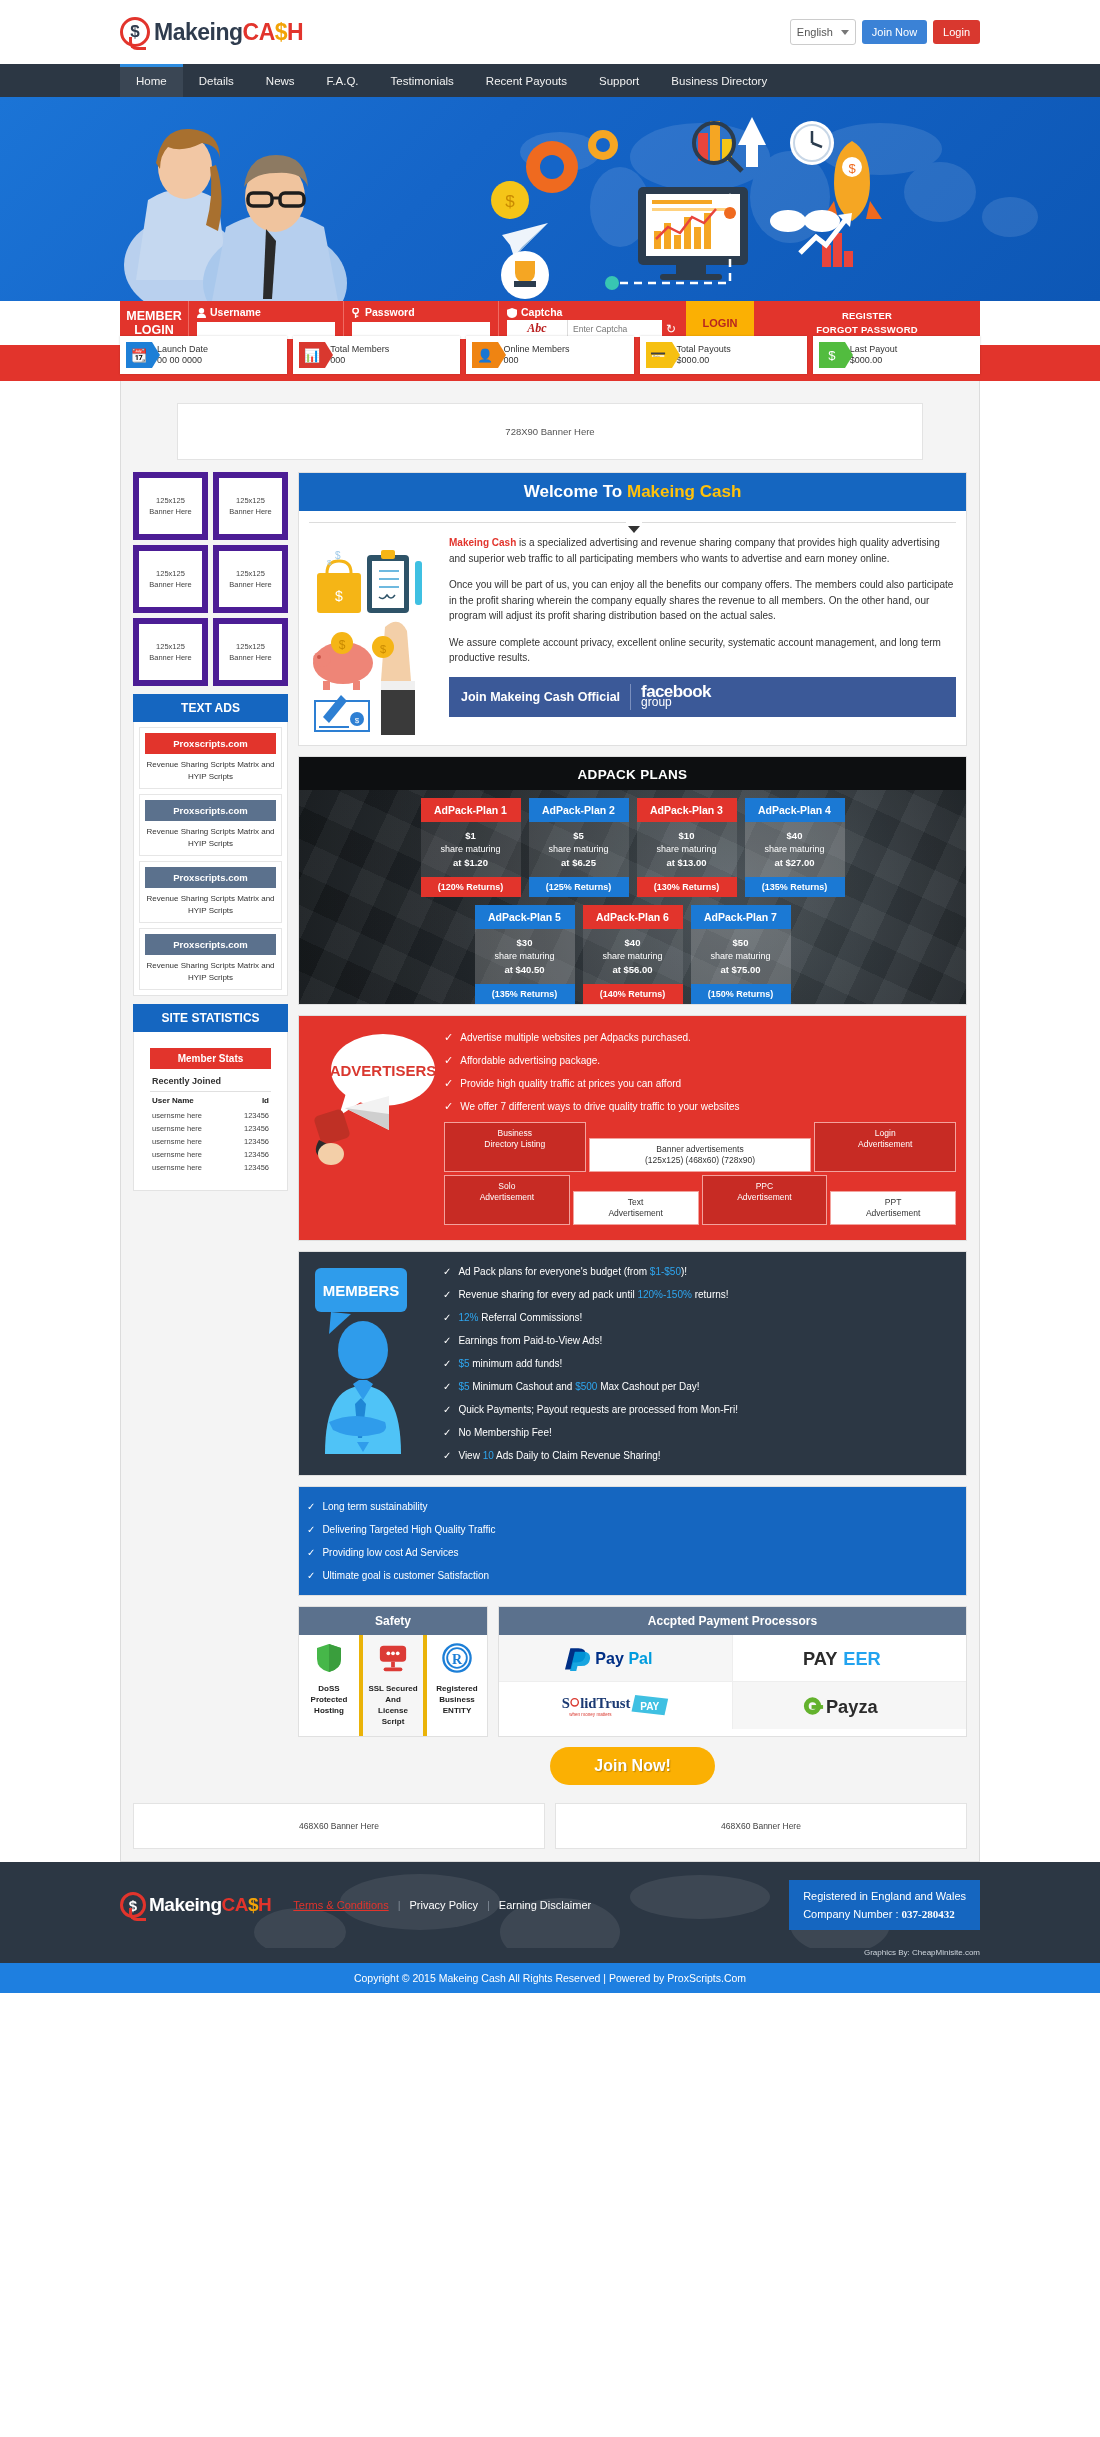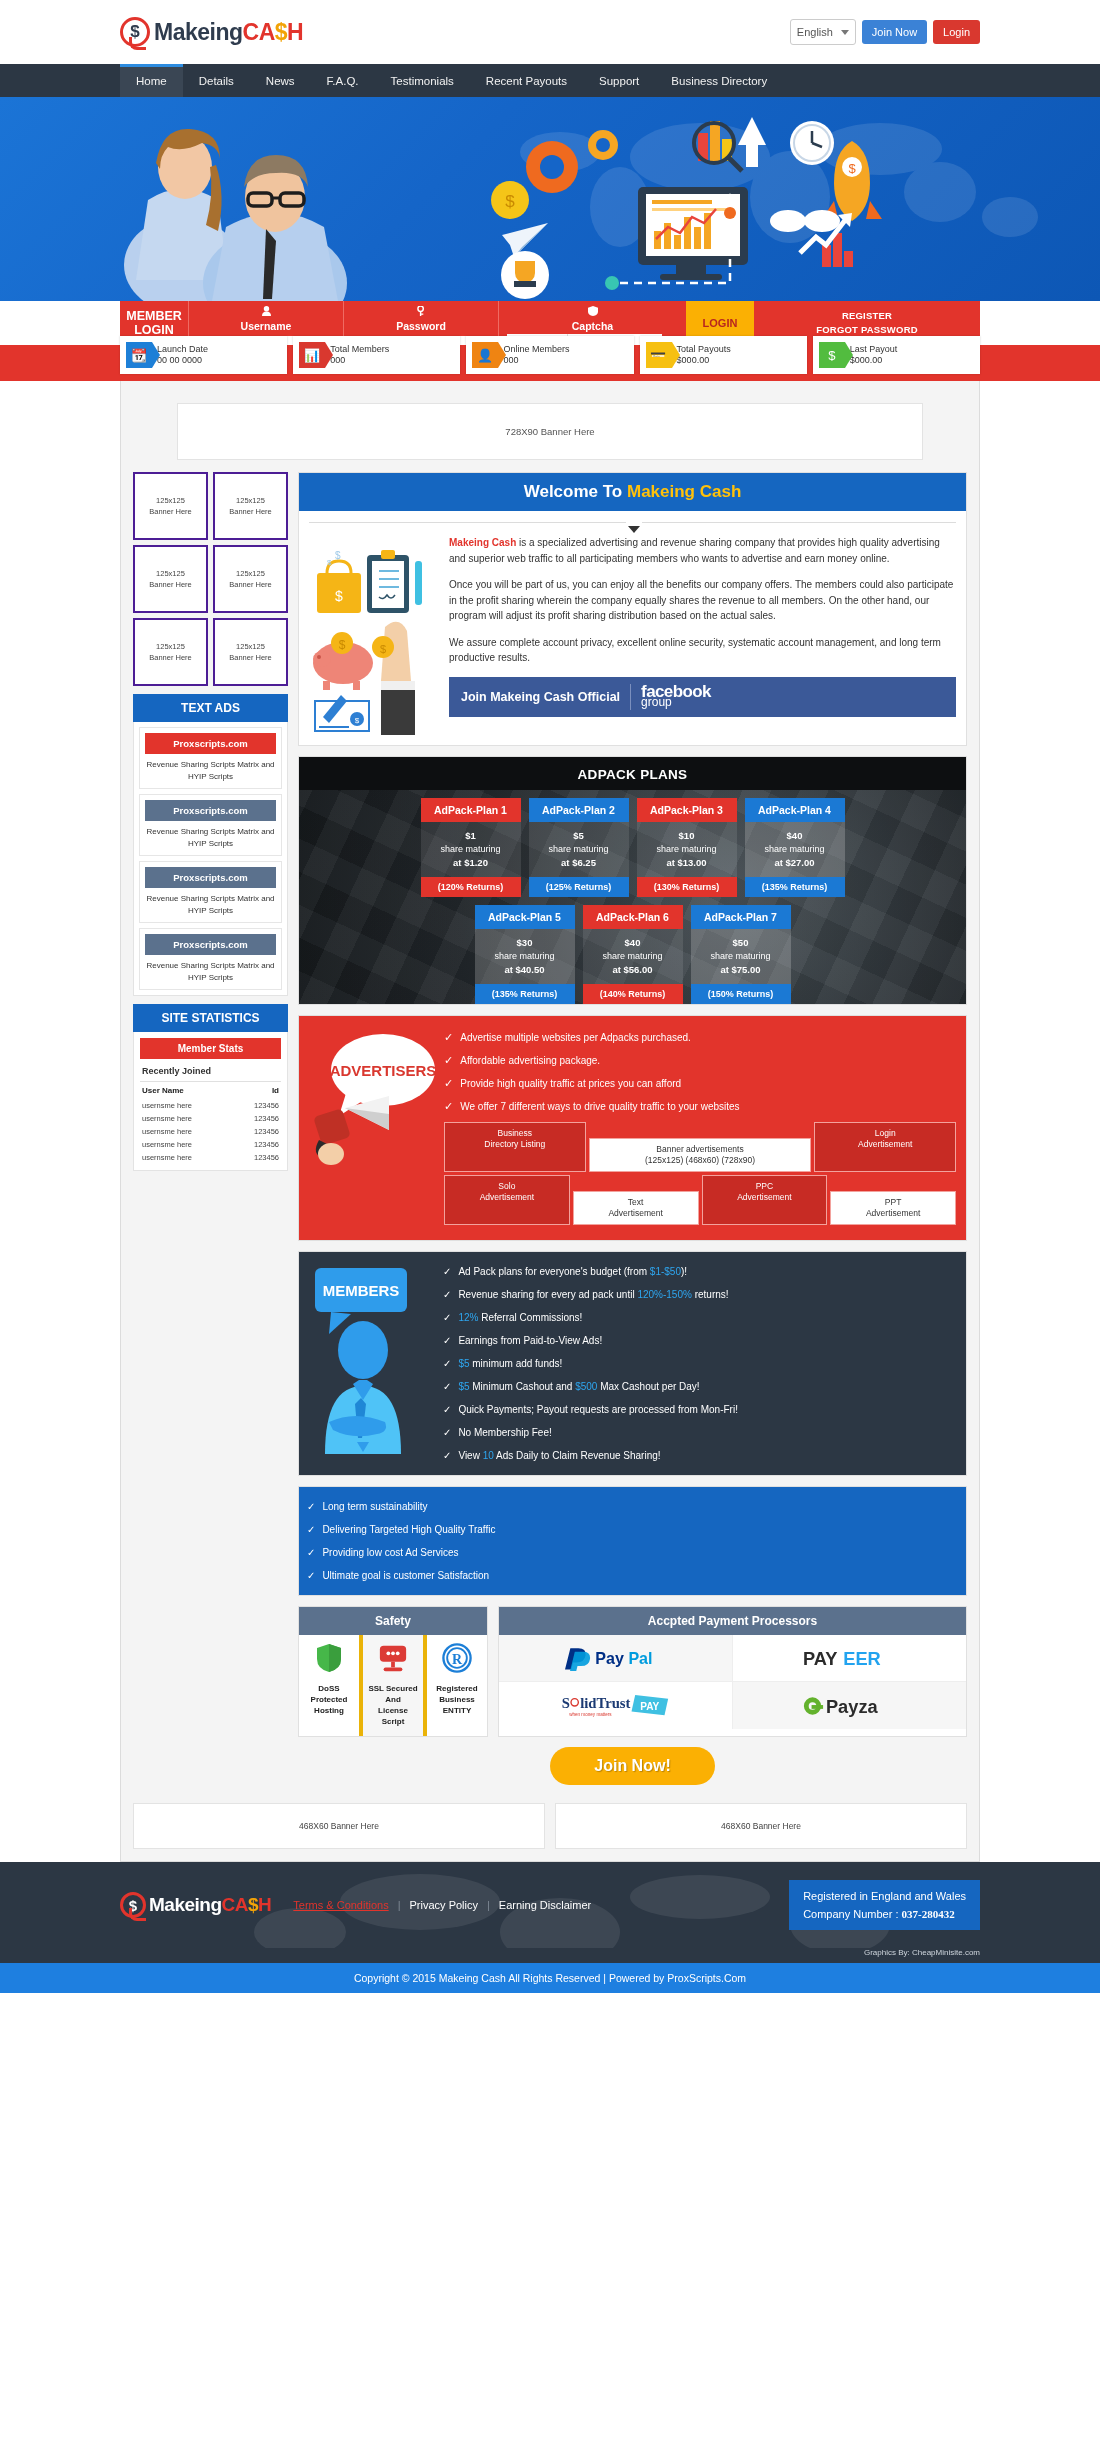--- a/index.html
+++ b/index.html
@@ -52,21 +52,21 @@
   
   .hero { height: 204px; background: linear-gradient(135deg,#1b74d6 0%, #1565c8 40%, #0d57b5 100%); position:relative; overflow:hidden; }
   .hero-map { position:absolute; inset:0; opacity:.22; }
   .hero-people { position:absolute; left: 90px; bottom:0; width: 300px; height: 196px; }
   .hero-icons { position:absolute; left: 470px; top: 8px; width: 440px; height: 196px; }
 
   
   .loginbar { background:#e2342c; height: 44px; display:flex; margin: 0 120px 0 120px; position:relative; }
   .ml-label { width: 68px; color:#fff; font-size:12.5px; font-weight:bold; line-height:14px; display:flex; flex-direction:column; justify-content:center; align-items:center; }
   .ml-field { padding: 5px 8px 0 8px; border-left: 1px solid #ef6b63; }
-  .ml-field .lab { color:#fff; font-size:10.5px; font-weight:bold; display:flex; align-items:center; gap:4px; margin-bottom:2px;flex-direction:column; }
+  .ml-field .lab { color:#fff; font-size:10.5px; font-weight:bold; display:flex; align-items:flex-end; gap:4px; margin-bottom:2px; }
   .ml-field input { height: 17px; border: none; width: 100%; font-size: 10px; padding: 0 4px; }
   .f-user { width: 155px; }
   .f-pass { width: 155px; }
   .f-cap  { width: 188px; }
   .cap-row { display:flex; align-items:center; gap:0; }
   .cap-img { background:#fff; width: 60px; height:17px; font-family:"Liberation Serif", serif; font-style:italic; font-weight:bold; font-size:12px; color:#b91c1c; display:flex; align-items:center; justify-content:center; }
   .cap-input { background:#fff; width: 95px; height:17px; border-left:1px solid #ddd; font-size:8.5px; color:#777; display:flex; align-items:center; padding-left:5px; }
   .cap-refresh { color:#fff; font-size:12px; margin-left:4px; }
   .btn-login-bar { background:#fbb003; color:#b8261f; font-size:11px; font-weight:bold; width: 68px; display:flex; align-items:center; justify-content:center; }
   .reg-box { flex:1; color:#fff; font-size:9.5px; font-weight:bold; text-align:center; line-height:14px; display:flex; flex-direction:column; justify-content:center; align-items:center; letter-spacing:.2px;}
@@ -82,32 +82,32 @@
 
   
   .shell { margin: 0 120px; border:1px solid #dcdcdc; border-top:none; background:#f4f4f4; padding: 12px; }
   .banner728 { background:#fff; border:1px solid #e3e3e3; height: 57px; display:flex; align-items:center; justify-content:center; font-size:9.5px; color:#555; margin: 10px 44px 12px 44px; }
   .cols { display:flex; gap: 10px; align-items:flex-start; }
   .col-left { width: 155px; flex:none; }
   .col-right { flex:1; }
 
   
   .bnr-grid { display:grid; grid-template-columns: 1fr 1fr; gap:5px; background:#f4f4f4; }
-  .bnr125 { background:#fff; border:2px solid #4c1d95; height: 68px; display:flex; flex-direction:column; align-items:center; justify-content:center; font-size:7.5px; color:#444; line-height:11px; }
+  .bnr125 { background:#fff; border:6px solid #4c1d95; height: 68px; display:flex; flex-direction:column; align-items:center; justify-content:center; font-size:7.5px; color:#444; line-height:11px; }
 
   .side-head { background:#1566c0; color:#fff; text-align:center; font-size:12px; font-weight:bold; padding: 7px 0; margin-top: 8px; }
   .textads-wrap { background:#fff; border:1px solid #e3e3e3; border-top:none; padding: 5px; }
   .tad { border:1px solid #e6e6e6; padding: 5px; margin-bottom: 5px; background:#fff; }
   .tad:last-child { margin-bottom: 0; }
   .tad-t { text-align:center; color:#fff; font-weight:bold; font-size:9.5px; padding: 5px 0; }
   .tad-t.red { background:#e2342c; }
   .tad-t.slate { background:#5b718d; }
   .tad-d { text-align:center; font-size:8px; color:#333; line-height:12px; padding-top:5px; }
 
-  .stats-wrap { background:#fff; border:1px solid #e3e3e3; border-top:none; padding: 6px; }
+  .stats-wrap { background:#fff; border:1px solid #e3e3e3; border-top:none; padding: 16px; }
   .member-stats-t { background:#e2342c; color:#fff; text-align:center; font-size:10px; font-weight:bold; padding: 5px 0; }
   .rj { font-size:9px; font-weight:bold; color:#333; padding: 7px 2px 5px 2px; border-bottom:1px solid #e0e0e0; }
   .u-tbl { width:100%; border-collapse:collapse; font-size:7.5px; }
   .u-tbl th { text-align:left; font-size:8px; padding: 4px 2px; color:#222; }
   .u-tbl th.r, .u-tbl td.r { text-align:right; }
   .u-tbl td { padding: 2px; color:#444; }
 
   
   .panel { background:#fff; border:1px solid #e0e0e0; margin-bottom: 10px; }
   .welcome-head { background:#1566c0; color:#fff; text-align:center; font-size:17px; font-weight:bold; padding: 9px 0; }

